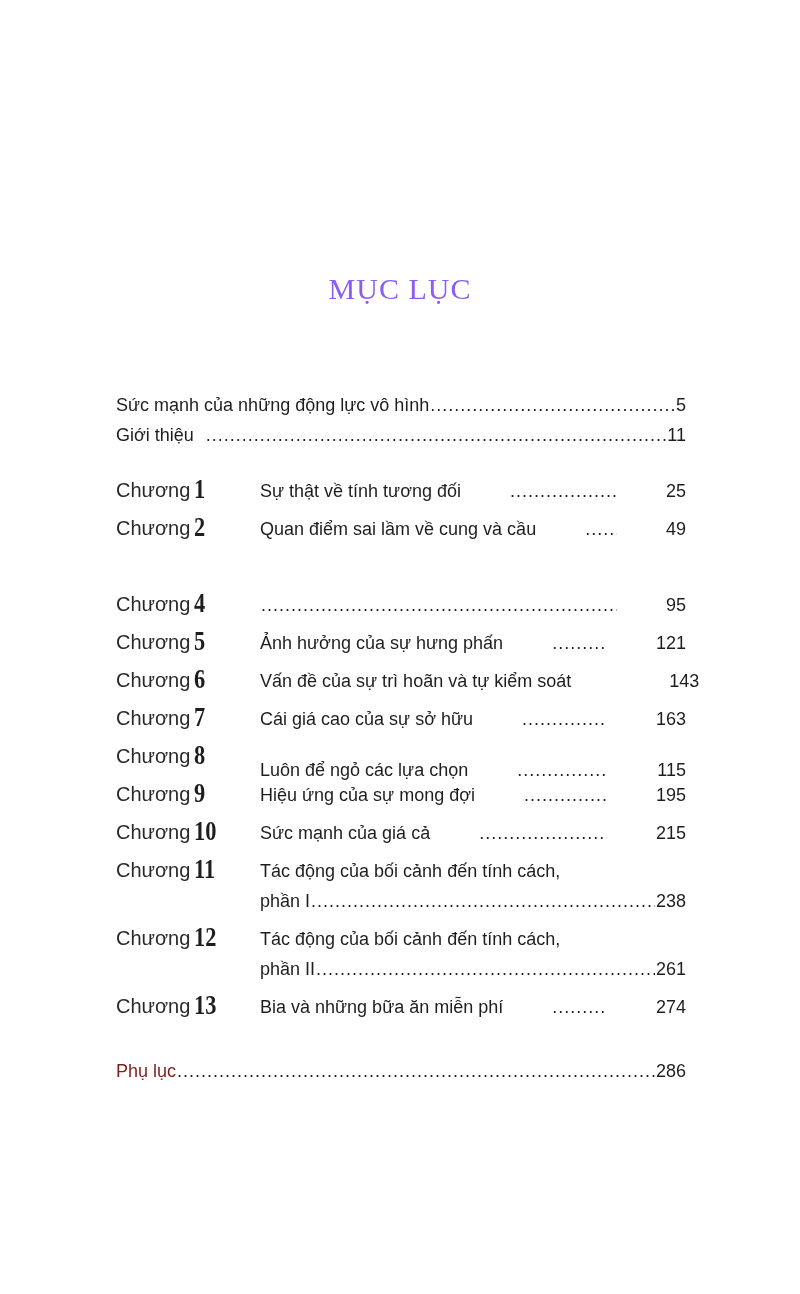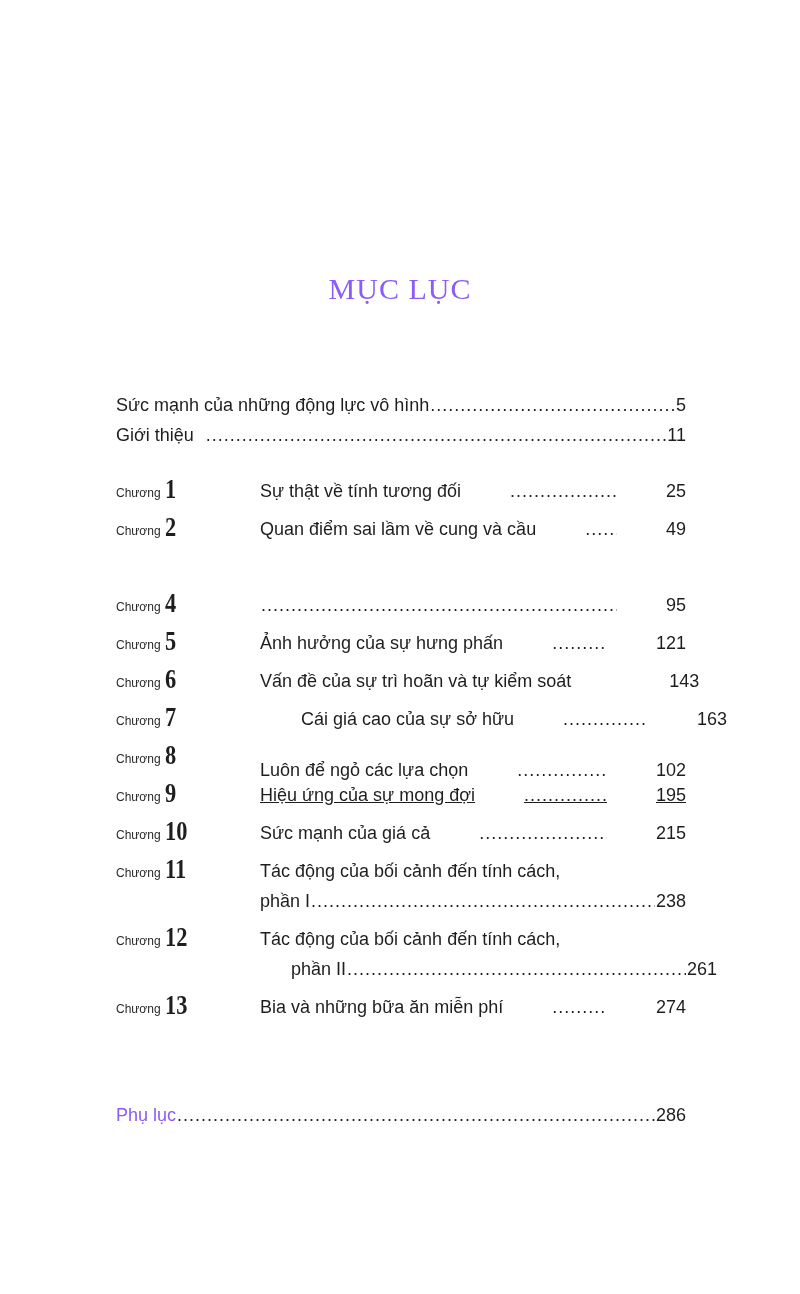--- a/index.html
+++ b/index.html
@@ -31,21 +31,21 @@
       letter-spacing: 1px;
     }
     .leader .dots::before {
       content: "........................................................................................................................................................................................................";
     }
     .leader .pg { flex: 0 0 auto; }
     .chapter-label {
       position: absolute; left: 0; top: 0; width: 140px; height: 30px;
       white-space: nowrap;
     }
-    .chapter-word { font-size: 12px; color: #2a2a2a; margin-top: 44px; }
+    .chapter-word { font-size: 20px; color: #2a2a2a; margin-top: 44px; }
     .chapter-num {
       font-family: "Liberation Serif", serif; font-weight: bold;
       font-size: 28px; margin-left: 4px; display: inline-block;
       transform: scaleX(0.8); transform-origin: left bottom;
       vertical-align: -1px;
     }
     .chapter-title {
       position: absolute; left: 144px; top: 0; width: 426px; gap: 48px;
     }
     .cont { position: absolute; left: 144px; width: 426px; }
@@ -104,37 +104,37 @@
   <div class="row" style="top:666px;height:30px;">
     <div class="chapter-label"><span class="chapter-word">Chương</span><span class="chapter-num">6</span></div>
     <div class="chapter-title leader" style="top:2px;">
         <span class="txt">Vấn đề của sự trì hoãn và tự kiểm soát</span>
         <span class="dots"></span>
         <span class="pg">143</span>
       </div>
   </div>
   <div class="row" style="top:704px;height:30px;">
     <div class="chapter-label"><span class="chapter-word">Chương</span><span class="chapter-num">7</span></div>
-    <div class="chapter-title leader" style="top:2px;margin-left:41px;">
+    <div class="chapter-title leader" style="top:2px;">
         <span class="txt">Cái giá cao của sự sở hữu</span>
         <span class="dots"></span>
         <span class="pg">163</span>
       </div>
   </div>
   <div class="row" style="top:742px;height:30px;">
     <div class="chapter-label"><span class="chapter-word">Chương</span><span class="chapter-num">8</span></div>
     <div class="chapter-title leader" style="top:2px;margin-top:13px;">
         <span class="txt">Luôn để ngỏ các lựa chọn</span>
         <span class="dots"></span>
-        <span class="pg">102</span>
+        <span class="pg">115</span>
       </div>
   </div>
   <div class="row" style="top:780px;height:30px;">
     <div class="chapter-label"><span class="chapter-word">Chương</span><span class="chapter-num">9</span></div>
-    <div class="chapter-title leader" style="top:2px;text-decoration:underline;">
+    <div class="chapter-title leader" style="top:2px;">
         <span class="txt">Hiệu ứng của sự mong đợi</span>
         <span class="dots"></span>
         <span class="pg">195</span>
       </div>
   </div>
   <div class="row" style="top:818px;height:30px;">
     <div class="chapter-label"><span class="chapter-word">Chương</span><span class="chapter-num">10</span></div>
     <div class="chapter-title leader" style="top:2px;">
         <span class="txt">Sức mạnh của giá cả</span>
         <span class="dots"></span>
@@ -148,35 +148,35 @@
     <div class="cont leader" style="top:32px;">
         <span class="txt">phần I</span>
         <span class="dots"></span>
         <span class="pg">238</span>
       </div>
   </div>
 
   <div class="row" style="top:924px;height:60px;">
     <div class="chapter-label"><span class="chapter-word">Chương</span><span class="chapter-num">12</span></div>
     <div class="chapter-title" style="top:2px;">Tác động của bối cảnh đến tính cách,</div>
-    <div class="cont leader" style="top:32px;margin-left:31px;">
+    <div class="cont leader" style="top:32px;">
         <span class="txt">phần II</span>
         <span class="dots"></span>
         <span class="pg">261</span>
       </div>
   </div>
 
   <div class="row" style="top:992px;height:30px;">
     <div class="chapter-label"><span class="chapter-word">Chương</span><span class="chapter-num">13</span></div>
     <div class="chapter-title leader" style="top:2px;">
         <span class="txt">Bia và những bữa ăn miễn phí</span>
         <span class="dots"></span>
         <span class="pg">274</span>
       </div>
   </div>
 
   <div class="row leader" style="top:1058px;">
-    <span class="txt" style="color:#8b5cf6;margin-top:44px;">Phụ lục</span>
+    <span class="txt" style="color:#7f1d1d;">Phụ lục</span>
     <span class="dots"></span>
     <span class="pg">286</span>
   </div>
 
 </div>
 
 </body></html>

